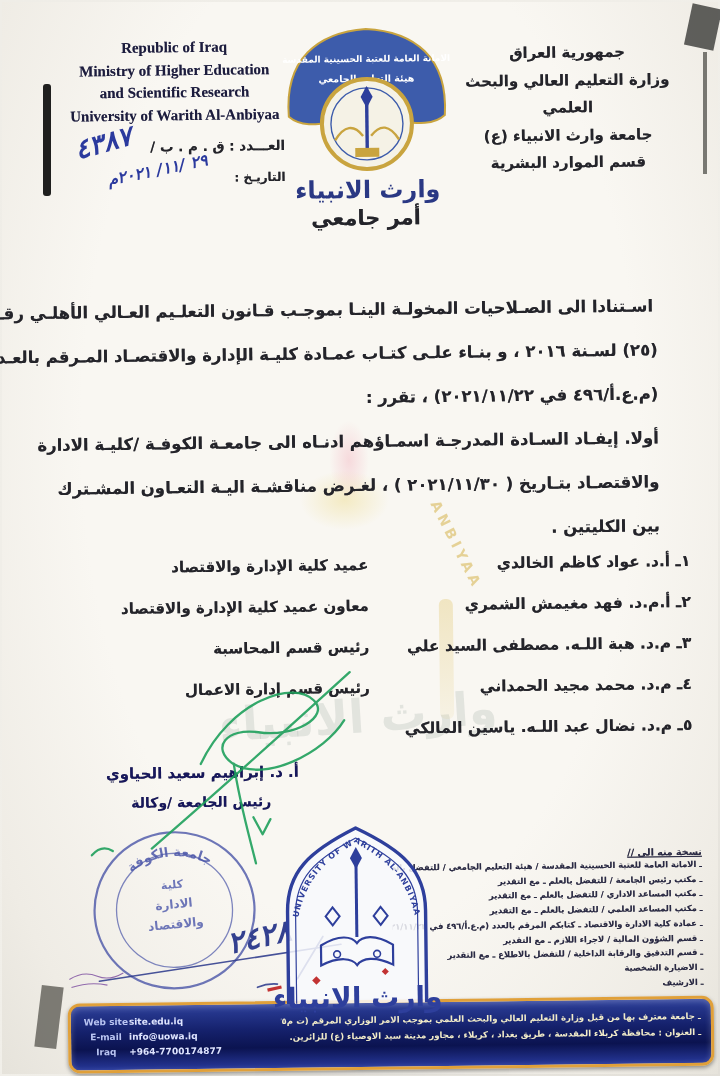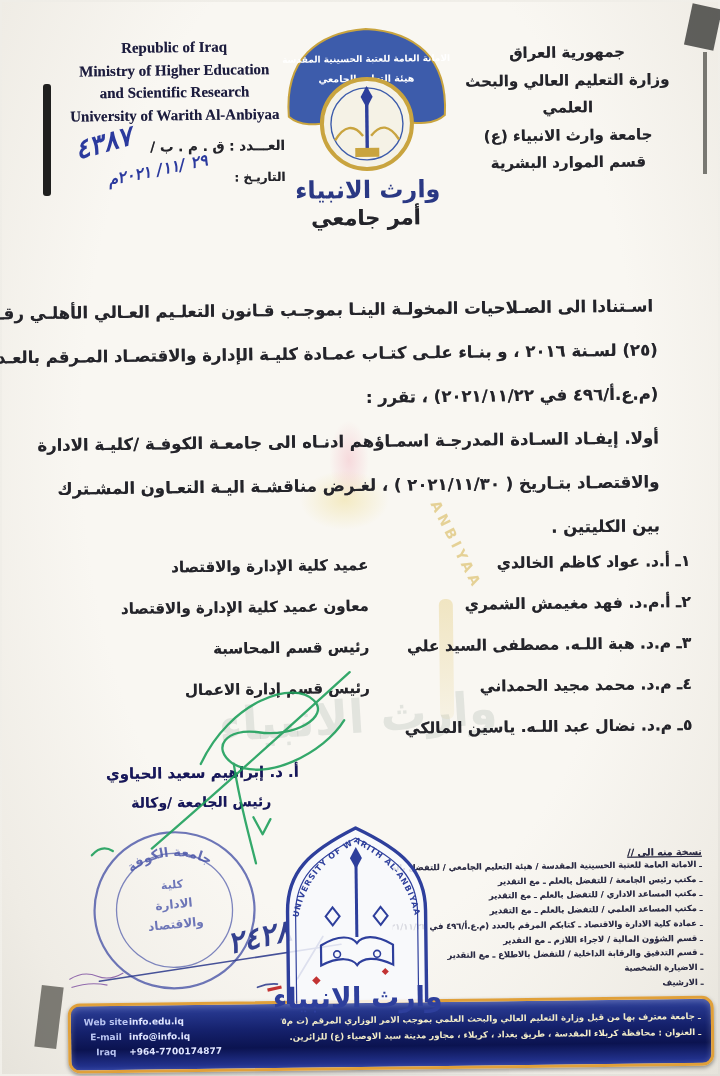--- a/index.html
+++ b/index.html
@@ -192,25 +192,25 @@
       <div class="copy-item ar nowrap">ـ قسم الشؤون المالية / لاجراء اللازم ـ مع التقدير</div>
       <div class="copy-item ar nowrap">ـ قسم التدقيق والرقابة الداخلية / للتفضل بالاطلاع ـ مع التقدير</div>
       <div class="copy-item ar nowrap">ـ الاضبارة الشخصية</div>
       <div class="copy-item ar nowrap">ـ الارشيف</div>
     </div>
 
     <div id="footer-bar">
       <div class="abs" style="left:12px;top:9px;width:170px;">
         <div class="contact-row">
           <span class="contact-label">Web site</span>
-          <span>info.edu.iq</span>
+          <span>site.edu.iq</span>
         </div>
         <div class="contact-row">
           <span class="contact-label">E-mail</span>
-          <span>info@info.iq</span>
+          <span>info@uowa.iq</span>
         </div>
         <div class="contact-row">
           <span class="contact-label">Iraq</span>
           <span>+964-7700174877</span>
         </div>
       </div>
       <div class="abs" style="right:10px;top:9px;width:420px;">
         <div class="footer-ar nowrap" style="overflow:hidden;">ـ جامعة معترف بها من قبل وزارة التعليم العالي والبحث العلمي بموجب الامر الوزاري المرقم (ت م٣/٥٣٣٥) في ٢٠١٧/٩/١٢م</div>
         <div class="footer-ar nowrap">ـ العنوان : محافظة كربلاء المقدسة ، طريق بغداد ، كربلاء ، مجاور مدينة سيد الاوصياء (ع) للزائرين.</div>
       </div>

